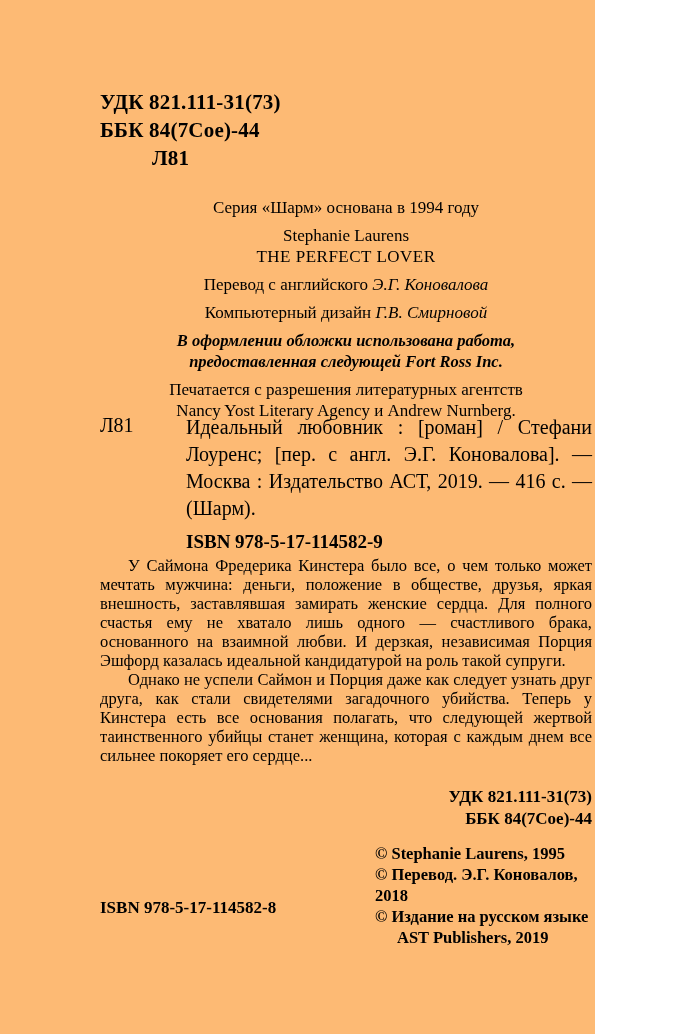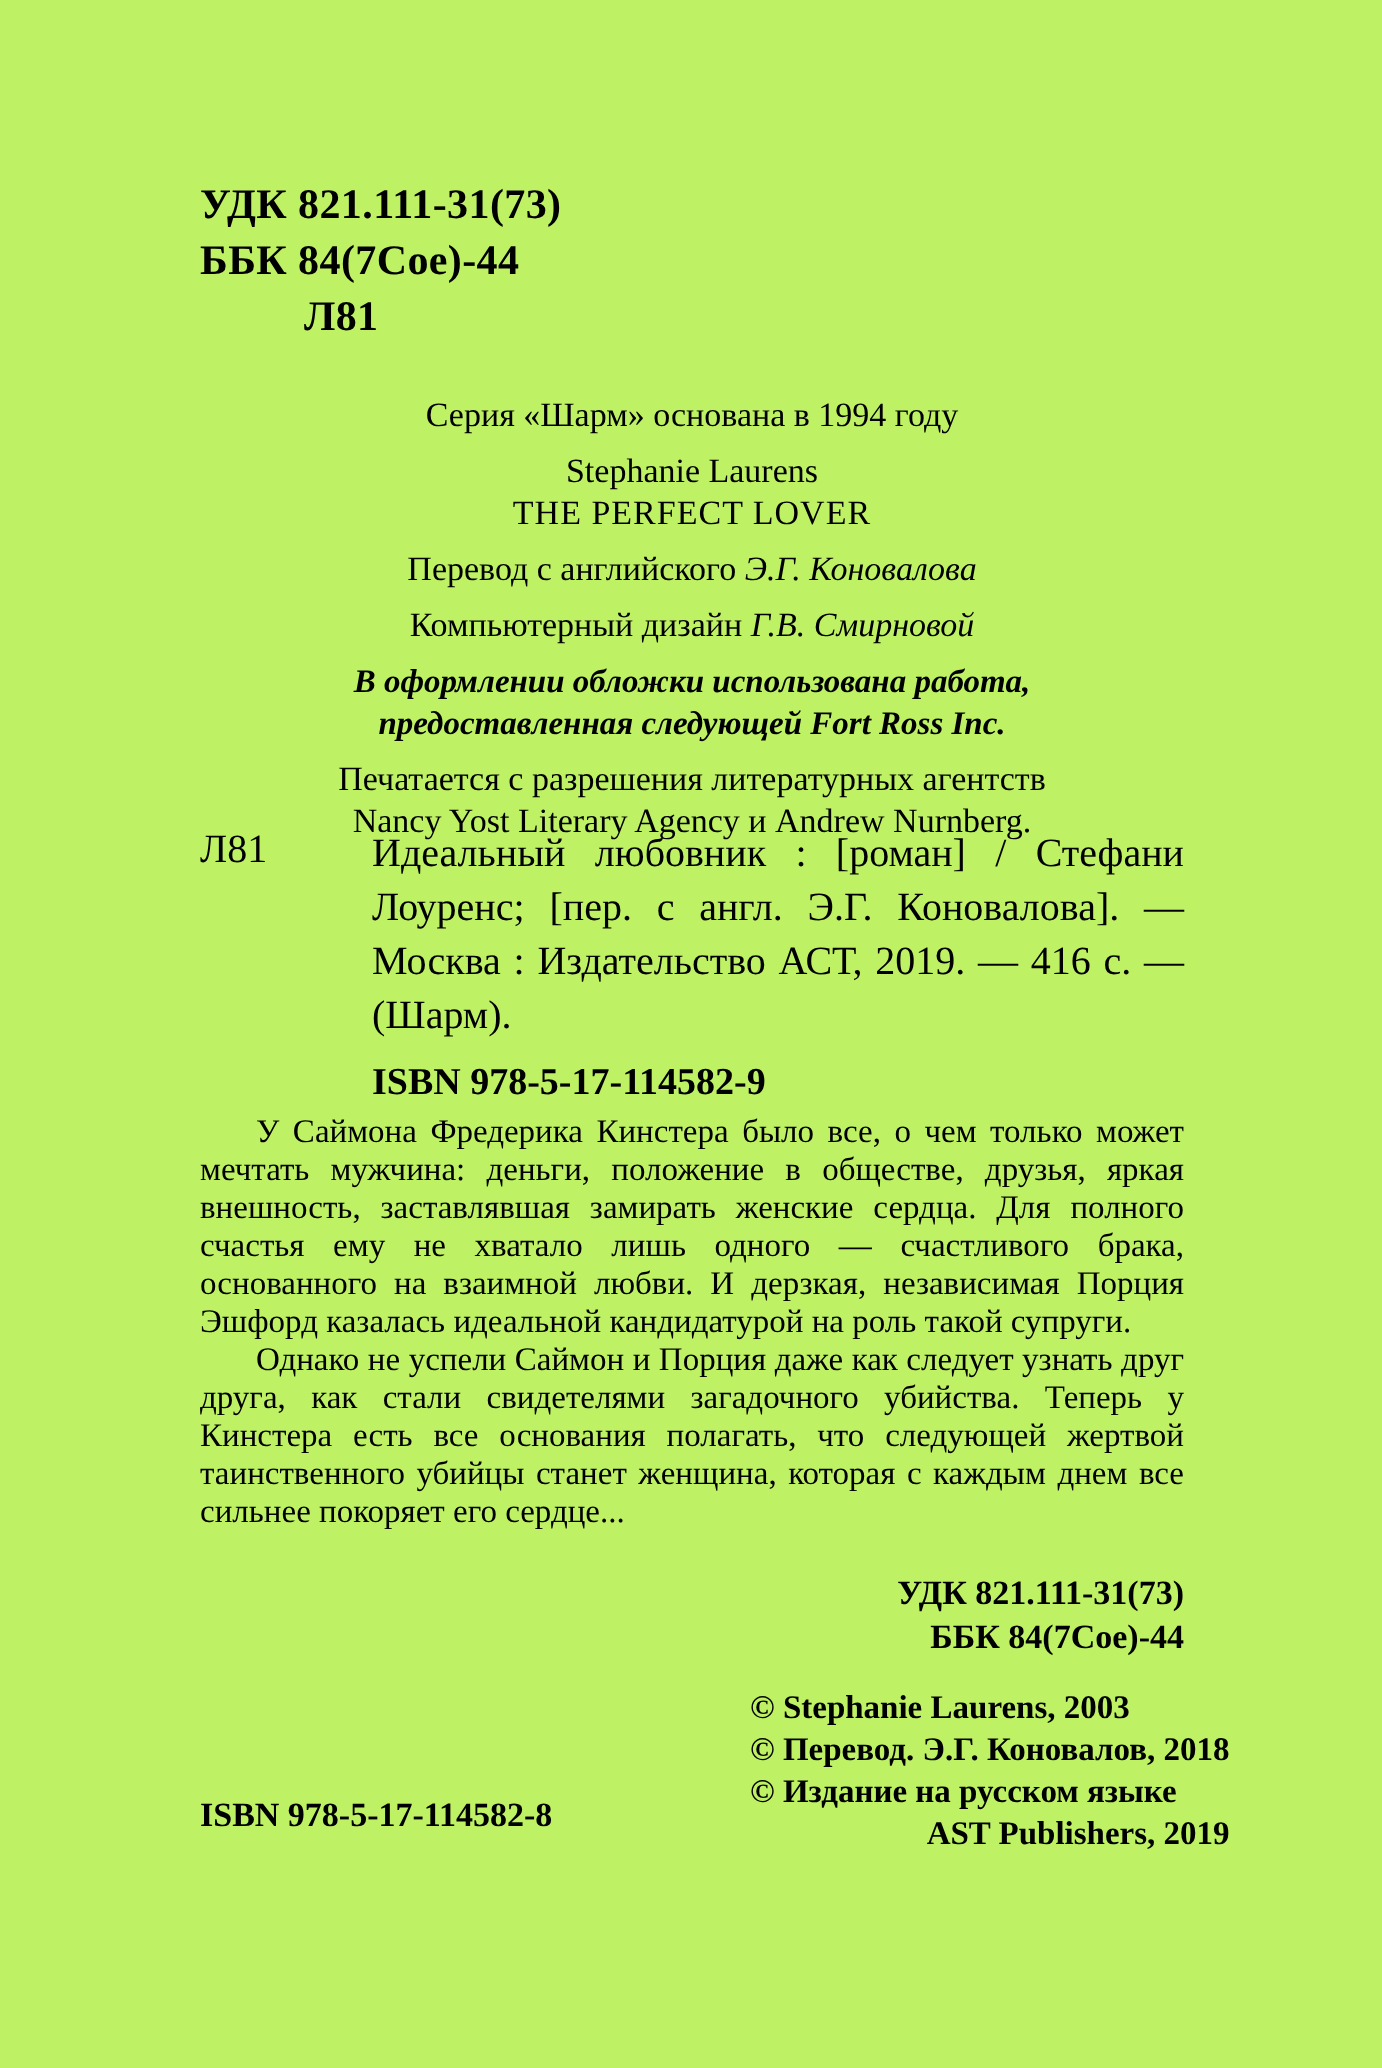--- a/index.html
+++ b/index.html
@@ -1,21 +1,21 @@
 <!DOCTYPE html>
 <html><head>
 <meta charset="utf-8">
 <style>
   * { margin: 0; padding: 0; box-sizing: border-box; }
   html, body { background: #ffffff; }
   .page {
     position: relative;
-    width: 691px;
+    width: 595px;
     height: 1034px;
-    background: #bef264;
+    background: #fdba74;
     color: #000000;
     font-family: "Liberation Serif", "DejaVu Serif", serif;
     overflow: hidden;
   }
   .abs { position: absolute; }
 
   
   .top-class {
     left: 100px; top: 88px;
     font-size: 21px; font-weight: bold;
@@ -62,21 +62,21 @@
     font-weight: bold;
     font-size: 17px; line-height: 22px;
   }
 
   
   .copyright {
     left: 375px; top: 843px;
     font-weight: bold;
     font-size: 16.5px; line-height: 21px;
   }
-  .copyright .indent { padding-left: 22px; text-align: right; }
+  .copyright .indent { padding-left: 22px; }
 
   
   .isbn-bottom {
     left: 100px; top: 898px;
     font-weight: bold;
     font-size: 17px;
   }
 </style>
 </head>
 <body>
@@ -113,21 +113,21 @@
     <p>У Саймона Фредерика Кинстера было все, о чем только может мечтать мужчина: деньги, положение в обществе, друзья, яркая внешность, заставлявшая замирать женские сердца. Для полного счастья ему не хватало лишь одного — счастливого брака, основанного на взаимной любви. И дерзкая, независимая Порция Эшфорд казалась идеальной кандидатурой на роль такой супруги.</p>
     <p>Однако не успели Саймон и Порция даже как следует узнать друг друга, как стали свидетелями загадочного убийства. Теперь у Кинстера есть все основания полагать, что следующей жертвой таинственного убийцы станет женщина, которая с каждым днем все сильнее покоряет его сердце...</p>
   </div>
 
   <div class="abs class-bottom">
     <div>УДК 821.111-31(73)</div>
     <div>ББК 84(7Сое)-44</div>
   </div>
 
   <div class="abs copyright">
-    <div>© Stephanie Laurens, 2003</div>
+    <div>© Stephanie Laurens, 1995</div>
     <div>© Перевод. Э.Г. Коновалов, 2018</div>
     <div>© Издание на русском языке</div>
     <div class="indent">AST Publishers, 2019</div>
   </div>
 
   <div class="abs isbn-bottom">ISBN 978-5-17-114582-8</div>
 
 </div>
 
 </body></html>

